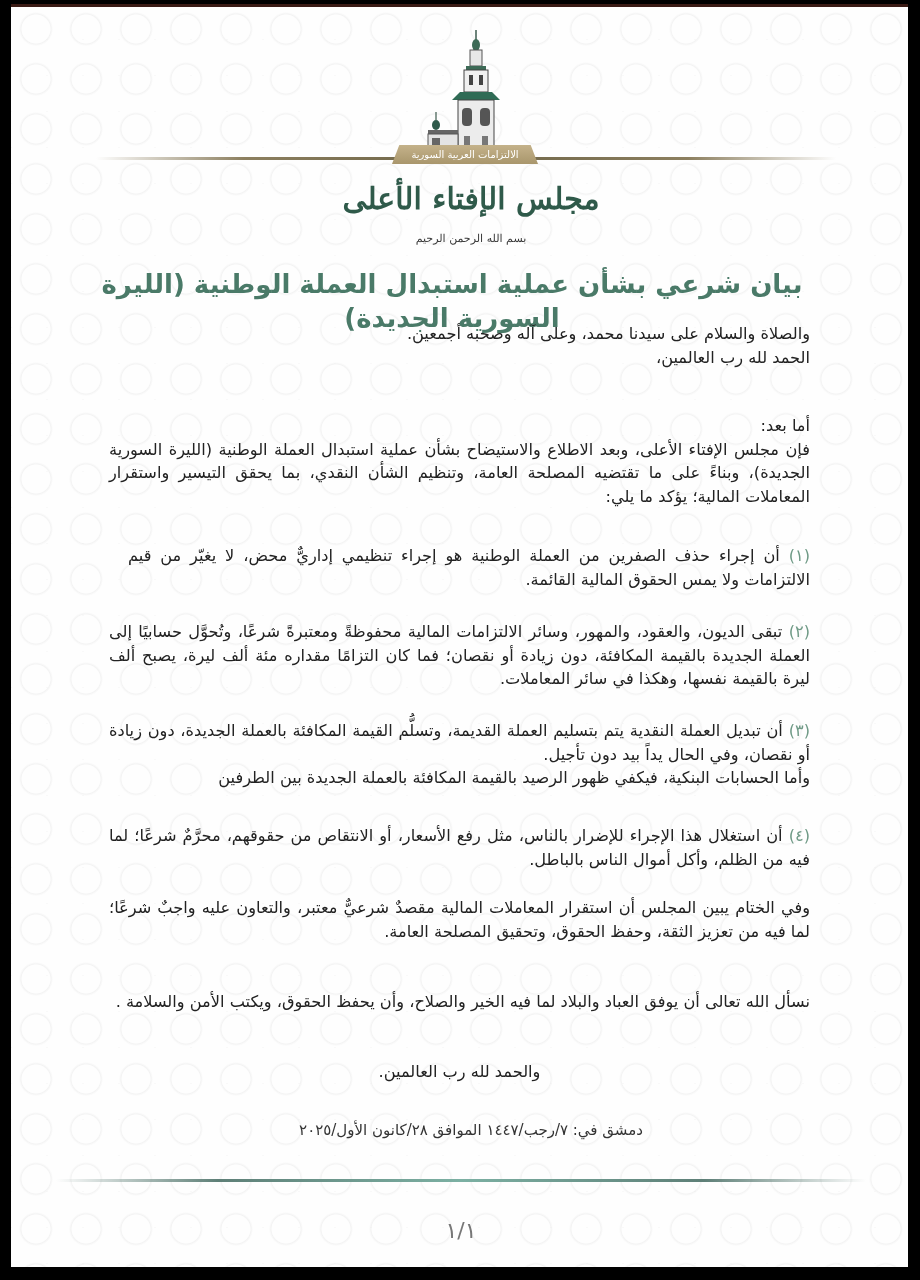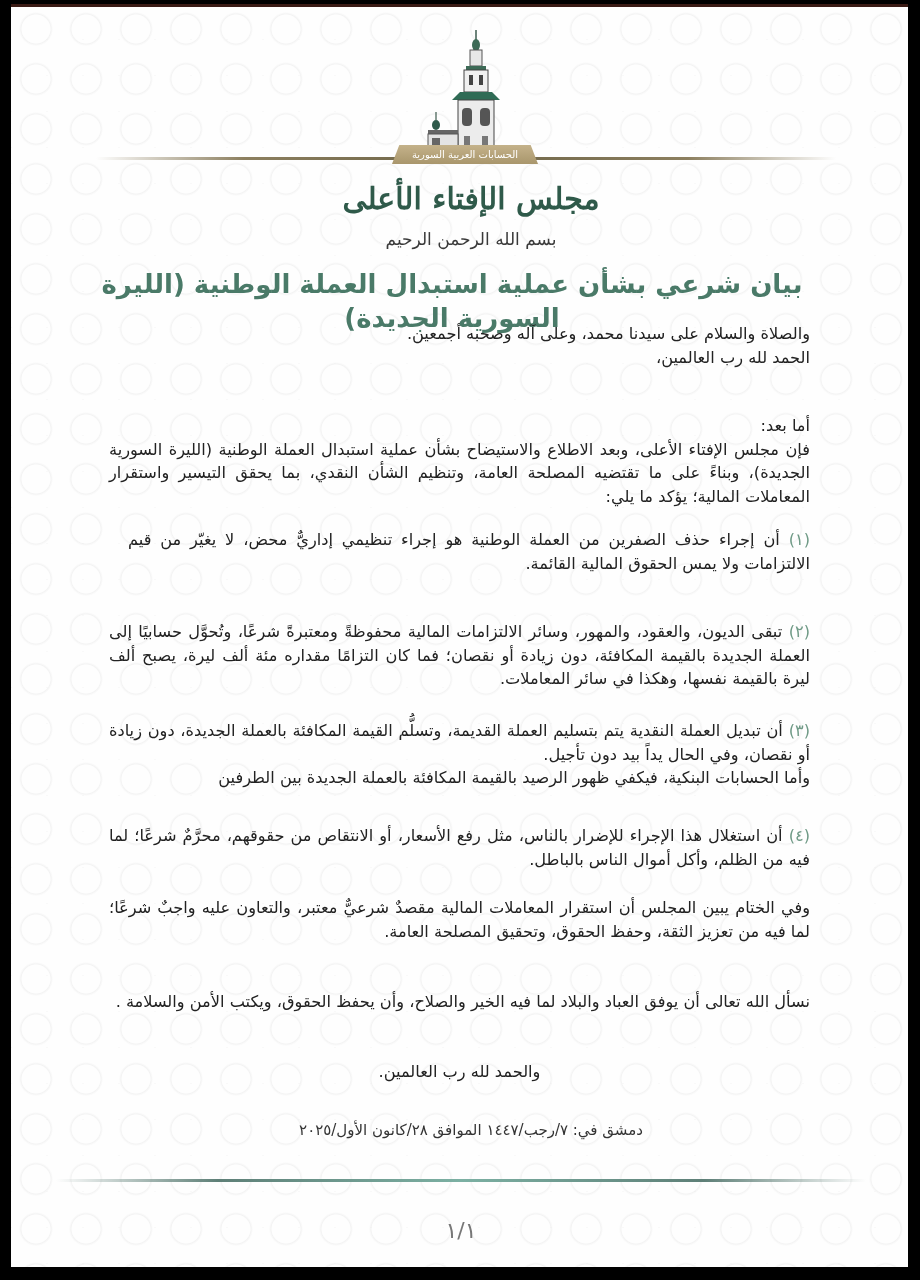--- a/index.html
+++ b/index.html
@@ -28,21 +28,21 @@
     color:#fff; font-size:10px; text-align:center; line-height:19px; direction:rtl;
   }
   .council-name {
     position:absolute; left:330px; top:160px; width:260px; height:46px;
     text-align:center; direction:rtl; font-family:"DejaVu Serif", serif;
     font-size:30px; font-weight:bold; color:#2f5a4a; line-height:46px; letter-spacing:-1px;margin-top:12px;
   }
   .basmala {
     position:absolute; left:330px; top:220px; width:260px; height:30px;
     text-align:center; direction:rtl; font-family:"DejaVu Serif", serif;
-    font-size:17px; color:#3a3a3a; line-height:30px;
+    font-size:11px; color:#3a3a3a; line-height:30px;
   }
   .title {
     position:absolute; left:84px; top:263px; width:714px; height:34px;
     direction:rtl; text-align:center; font-size:26px; font-weight:bold; color:#4a7a68; line-height:34px;
   }
   .body-text {
     position:absolute; left:98px; right:98px; direction:rtl; text-align:justify;
     font-size:16.2px; line-height:23.5px; color:#222;
   }
   .body-text p { margin:0; }
@@ -84,37 +84,37 @@
     <rect x="76" y="108" width="6" height="10" fill="#777"></rect>
 
     <line x1="30" y1="84" x2="30" y2="92" stroke="#3d5a4e" stroke-width="1.2"></line>
     <ellipse cx="30" cy="97" rx="4" ry="5" fill="#2f5a4a"></ellipse>
     <rect x="22" y="102" width="30" height="4" fill="#666"></rect>
     <rect x="22" y="106" width="30" height="26" fill="#e4e4e4" stroke="#555" stroke-width="1"></rect>
     <rect x="26" y="110" width="8" height="10" fill="#666"></rect>
   </svg>
 
   <div class="rule-top"></div>
-  <div class="country-band">الحسابات العربية السورية</div>
+  <div class="country-band">الالتزامات العربية السورية</div>
   <div class="council-name">مجلس الإفتاء الأعلى</div>
   <div class="basmala">بسم الله الرحمن الرحيم</div>
 
   <div class="title">بيان شرعي بشأن عملية استبدال العملة الوطنية (الليرة السورية الجديدة)</div>
 
   <div class="body-text" style="top:318px;">
     <p>والصلاة والسلام على سيدنا محمد، وعلى آله وصحبه أجمعين.</p>
     <p>الحمد لله رب العالمين،</p>
   </div>
 
   <div class="body-text" style="top:410px;">
     <p>أما بعد:</p>
     <p>فإن مجلس الإفتاء الأعلى، وبعد الاطلاع والاستيضاح بشأن عملية استبدال العملة الوطنية (الليرة السورية الجديدة)، وبناءً على ما تقتضيه المصلحة العامة، وتنظيم الشأن النقدي، بما يحقق التيسير واستقرار المعاملات المالية؛ يؤكد ما يلي:</p>
   </div>
 
-  <div class="body-text" style="top:524px;margin-left:19px;">
+  <div class="body-text" style="top:540px;margin-left:19px;">
     <p><span class="num">(١)</span> <span>أن إجراء حذف الصفرين من العملة الوطنية هو إجراء تنظيمي إداريٌّ محض، لا يغيّر من قيم الالتزامات ولا يمس الحقوق المالية القائمة.</span></p>
   </div>
 
   <div class="body-text" style="top:616px;">
     <p><span class="num">(٢)</span> <span>تبقى الديون، والعقود، والمهور، وسائر الالتزامات المالية محفوظةً ومعتبرةً شرعًا، وتُحوَّل حسابيًا إلى العملة الجديدة بالقيمة المكافئة، دون زيادة أو نقصان؛ فما كان التزامًا مقداره مئة ألف ليرة، يصبح ألف ليرة بالقيمة نفسها، وهكذا في سائر المعاملات.</span></p>
   </div>
 
   <div class="body-text" style="top:715px;">
     <p><span class="num">(٣)</span> <span>أن تبديل العملة النقدية  يتم بتسليم العملة القديمة، وتسلُّم القيمة المكافئة بالعملة الجديدة، دون زيادة أو نقصان، وفي الحال يداً بيد دون تأجيل.</span></p>
     <p>وأما الحسابات البنكية، فيكفي ظهور الرصيد بالقيمة المكافئة بالعملة الجديدة بين الطرفين</p>

